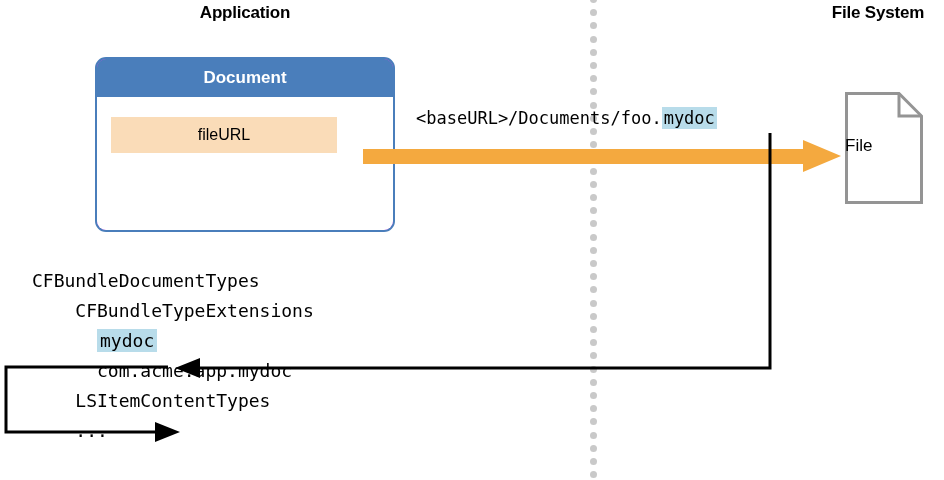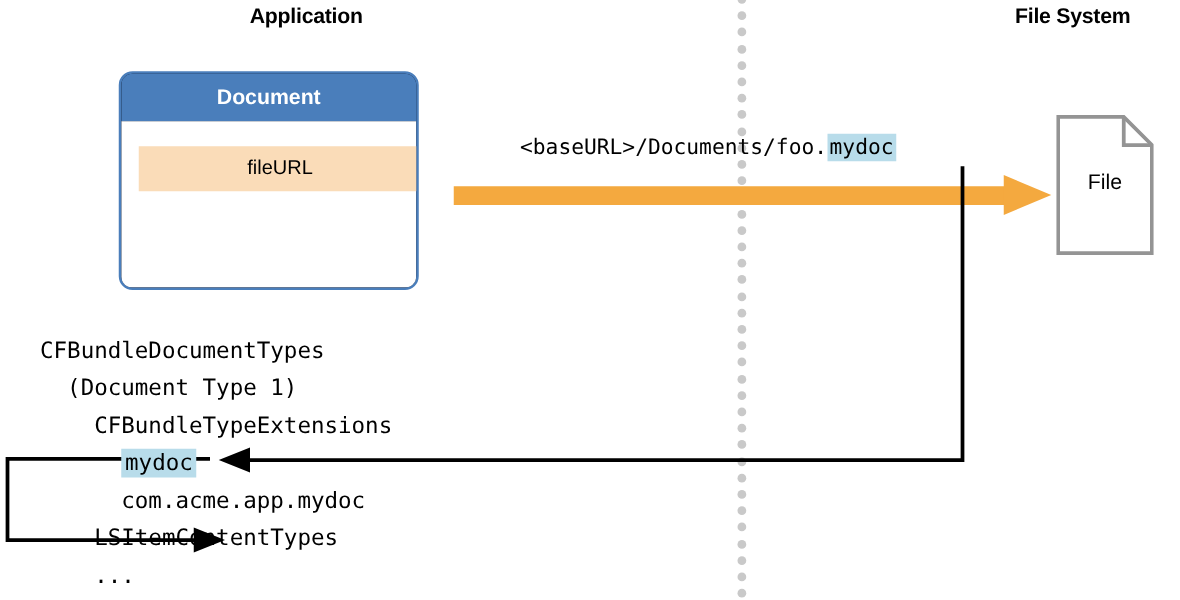--- a/index.html
+++ b/index.html
@@ -6,30 +6,30 @@
   body{width:944px;height:480px;position:relative;overflow:hidden;
        font-family:"Liberation Sans", sans-serif;color:#000;}
 
   .stage{position:absolute;left:0;top:0;width:944px;height:480px;border-radius:21px;}
 
   
   .heading{position:absolute;font-weight:bold;font-size:17px;
            letter-spacing:-0.2px;white-space:nowrap;
            font-family:"Liberation Sans", sans-serif;}
   #app-heading{left:180px;top:3px;width:130px;text-align:center;}
-  #fs-heading{left:812px;top:3px;width:132px;text-align:left;}
+  #fs-heading{left:812px;top:3px;width:132px;text-align:center;}
 
   
   .divider{position:absolute;left:590px;top:-4px;width:7px;height:492px;}
   .divider i{position:absolute;left:0;width:7px;height:7px;border-radius:50%;
              background:#c9c9c9;display:block;}
 
   
-  .docbox{position:absolute;left:95px;top:57px;width:240px;height:175px;
-          border:2px solid #4a7ebb;border-radius:11px;background:#0f172a;
+  .docbox{position:absolute;left:95px;top:57px;width:300px;height:175px;
+          border:2px solid #4a7ebb;border-radius:11px;background:#d946ef;
           box-sizing:border-box;overflow:hidden;}
   .docbox-header{position:absolute;left:0;top:0;width:100%;height:38px;
                  background:#4a7ebb;color:#ffffff;font-weight:bold;font-size:17px;
                  display:flex;align-items:center;justify-content:center;
                  box-sizing:border-box;}
   .docbox-body{position:absolute;left:0;top:38px;width:100%;bottom:0;background:#fff;}
   .fileurl{position:absolute;left:14px;top:20px;width:226px;height:36px;
            background:#fadcb8;display:flex;align-items:center;justify-content:center;
            font-size:16px;color:#000;}
 
@@ -42,21 +42,21 @@
 
   
   .pathlabel{position:absolute;left:385px;top:105px;height:26px;
              font-family:"DejaVu Sans Mono", monospace;font-size:17px;
              white-space:nowrap;line-height:26px;margin-left:31px;}
   .pathlabel .hl{background:#b8dcea;padding:1px 2px;}
 
   
   .fileicon{position:absolute;left:845px;top:92px;width:78px;height:112px;}
   .fileicon svg{position:absolute;left:0;top:0;}
-  .fileicon .lbl{position:absolute;left:0;top:44px;width:78px;text-align:center;
+  .fileicon .lbl{position:absolute;left:0;top:44px;width:78px;
                  font-size:17px;color:#000;}
 
   
   .connector{position:absolute;left:0;top:0;width:944px;height:480px;
              pointer-events:none;}
 
   
   .plist{position:absolute;left:20px;top:266px;
          font-family:"DejaVu Sans Mono", monospace;font-size:18px;
          line-height:30px;white-space:pre;}
@@ -137,15 +137,15 @@
 
   <svg class="connector">
 
     <path d="M770 133 V368 H193" fill="none" stroke="#000000" stroke-width="3"></path>
     <polygon points="175,368 200,358 200,378" fill="#000000"></polygon>
 
     <path d="M168 367 H6 V432 H160" fill="none" stroke="#000000" stroke-width="3"></path>
     <polygon points="180,432 155,422 155,442" fill="#000000"></polygon>
   </svg>
 
-  <div class="plist" id="plist"><div>CFBundleDocumentTypes</div><div>  (Document Type 1)</div><div>    CFBundleTypeExtensions</div><div>      <span class="hl">mydoc</span></div><div>      com.acme.app.mydoc</div><div>    LSItemContentTypes</div><div>    ...</div></div>
+  <div class="plist" id="plist"><div>CFBundleDocumentTypes</div><div>    CFBundleTypeExtensions</div><div>      <span class="hl">mydoc</span></div><div>      com.acme.app.mydoc</div><div>    LSItemContentTypes</div><div>    ...</div></div>
 
 </div>
 
 </body></html>

